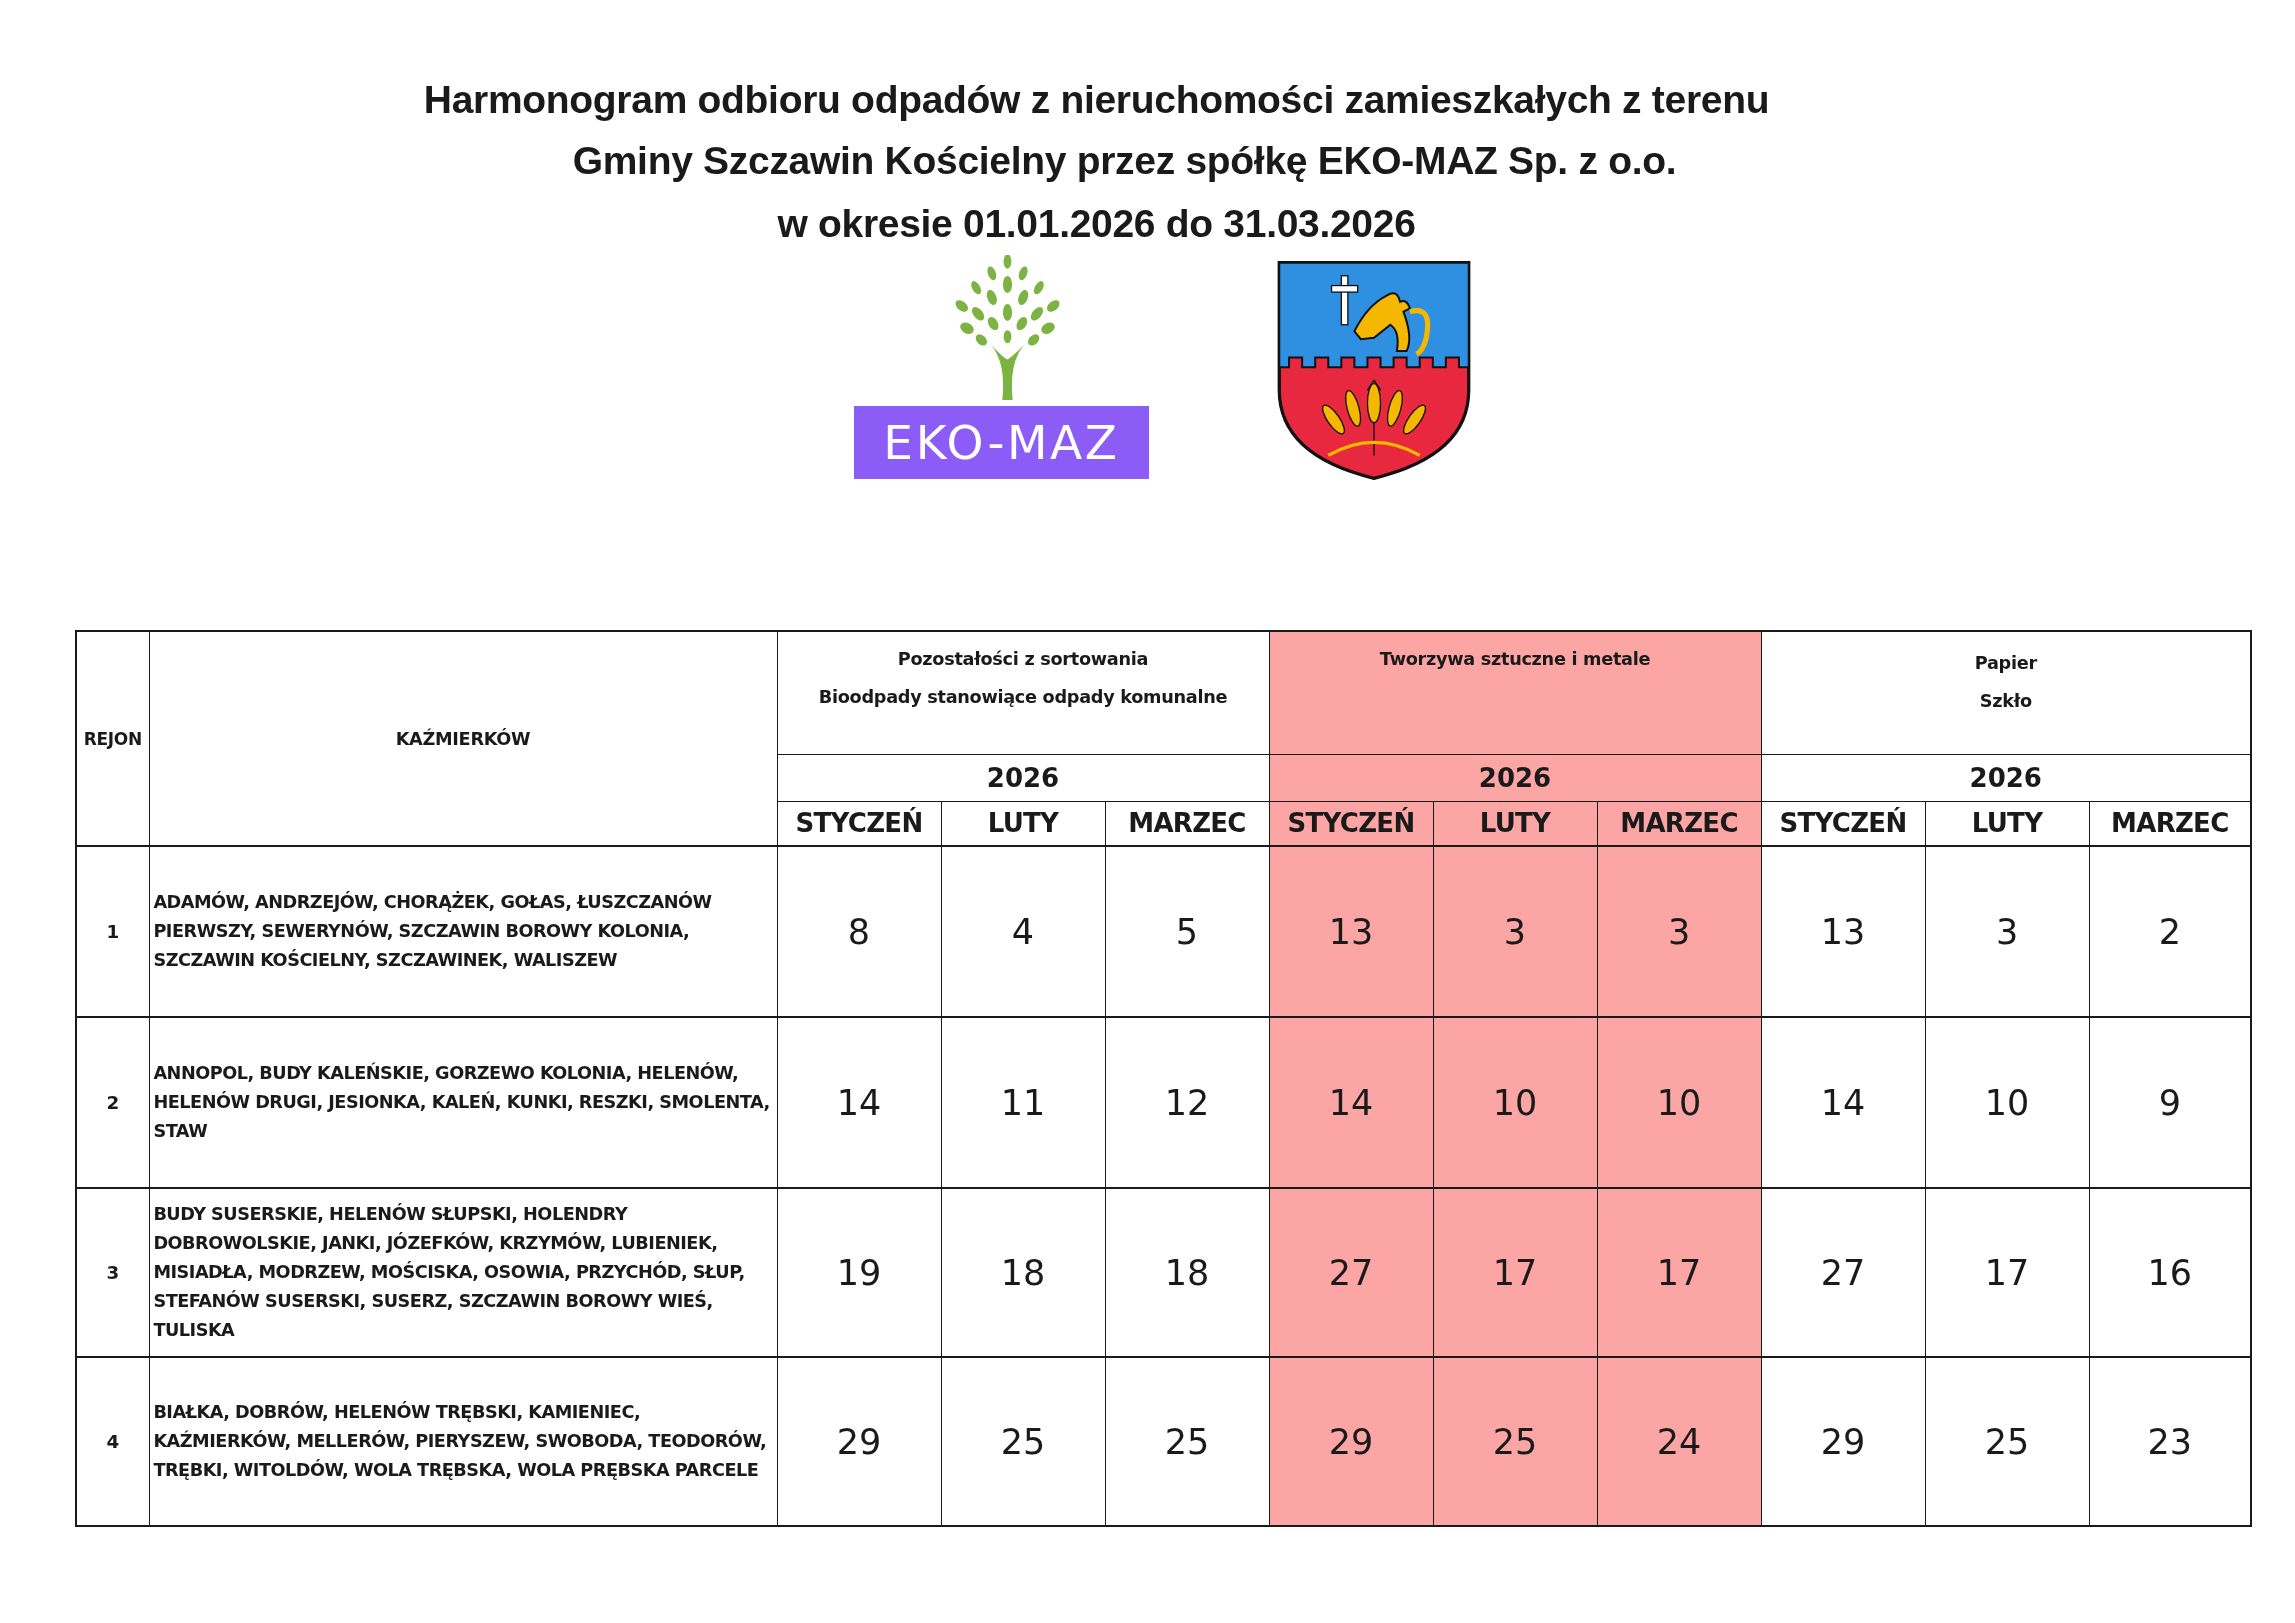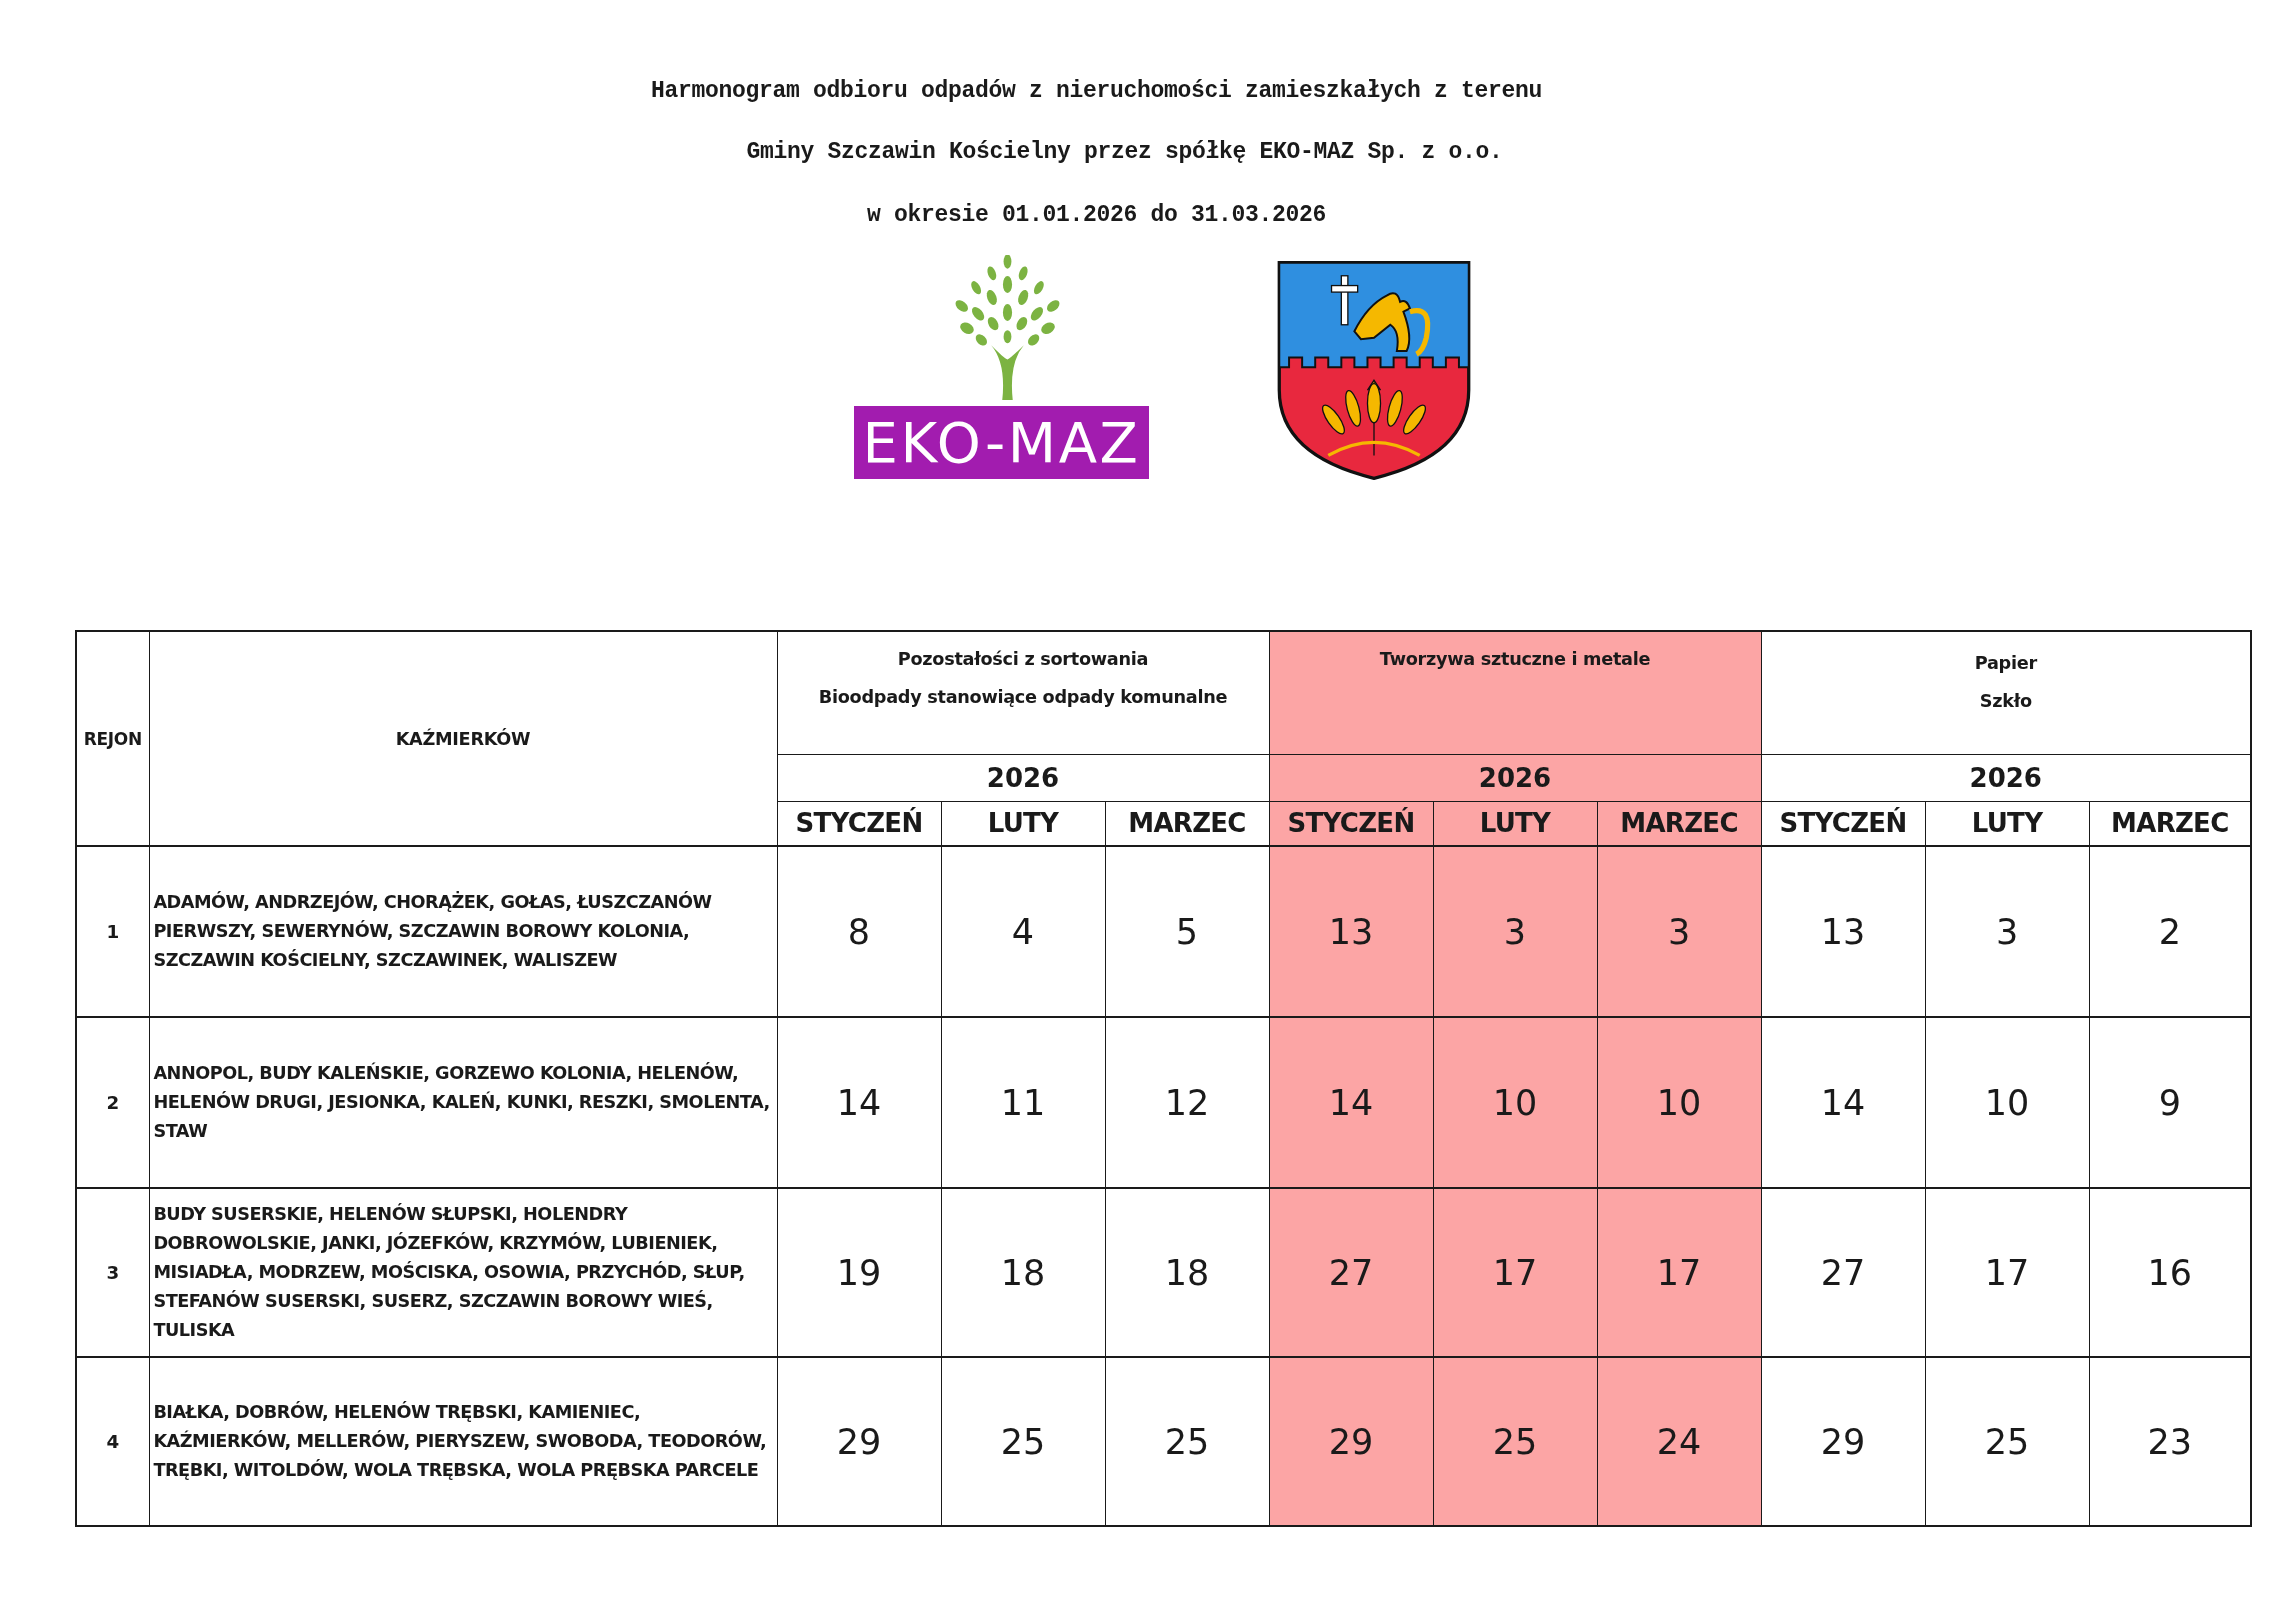--- a/index.html
+++ b/index.html
@@ -1,30 +1,30 @@
 <!DOCTYPE html>
 <html style="font-size:10.5px"><head>
 <meta charset="utf-8">
 <style>
   html, body { margin: 0; padding: 0; background: #ffffff; }
   body { width: 2295px; height: 1623px; position: relative; overflow: hidden;
          font-family: "Liberation Sans", "DejaVu Sans", sans-serif; color: #1a1a1a; }
   .title-block { position: absolute; left: 0; top: 62px; width: 2295px; text-align: center; }
-  .title-line { font-family: Liberation Mono, monospace; font-weight: bold; font-size: 23px;
+  .title-line { font-family: Liberation Sans, sans-serif; font-weight: bold; font-size: 39px;
                 letter-spacing: -0.3px; line-height: 1; margin: 0; }
   .title-line.l1 { position: absolute; left: 0; width: 2193px; top: 18.3px; text-align: center; }
   .title-line.l2 { position: absolute; left: 0; width: 2193px; top: 79px; text-align: center; padding-left: 28px; }
   .title-line.l3 { position: absolute; left: 0; width: 2193px; top: 142px; text-align: center; }
 
   .logo-eko { position: absolute; left: 854px; top: 255px; width: 295px; height: 226px; }
   .logo-eko .tree { position: absolute; left: 75px; top: 0; width: 157px; height: 147px; }
   .logo-eko .brand { position: absolute; left: 0; top: 151px; width: 295px; height: 73px;
-                     background: #a21caf; color: #ffffff; display: flex; align-items: center;
+                     background: #8b5cf6; color: #ffffff; display: flex; align-items: center;
                      justify-content: center; font-family: "DejaVu Sans", sans-serif;
-                     font-size: 56px; letter-spacing: 2.6px; font-weight: normal; }
+                     font-size: 47px; letter-spacing: 2.6px; font-weight: normal; }
   .crest { position: absolute; left: 1276px; top: 259px; width: 196px; height: 223px; }
 
   table.sched { position: absolute; left: 75px; top: 630px; width: 2173px;
                 border-collapse: collapse; table-layout: fixed; }
   table.sched td, table.sched th { border: 1.3px solid #1a1a1a; padding: 0; text-align: center;
                 vertical-align: middle; }
   table.sched { border: 2.6px solid #1a1a1a; }
   .hdr-small { font-family: "DejaVu Sans", sans-serif; font-weight: bold; font-size: 17.7px;
                letter-spacing: -0.3px; }
   .hdr-year { font-family: "DejaVu Sans", sans-serif; font-weight: bold; font-size: 26px; }

